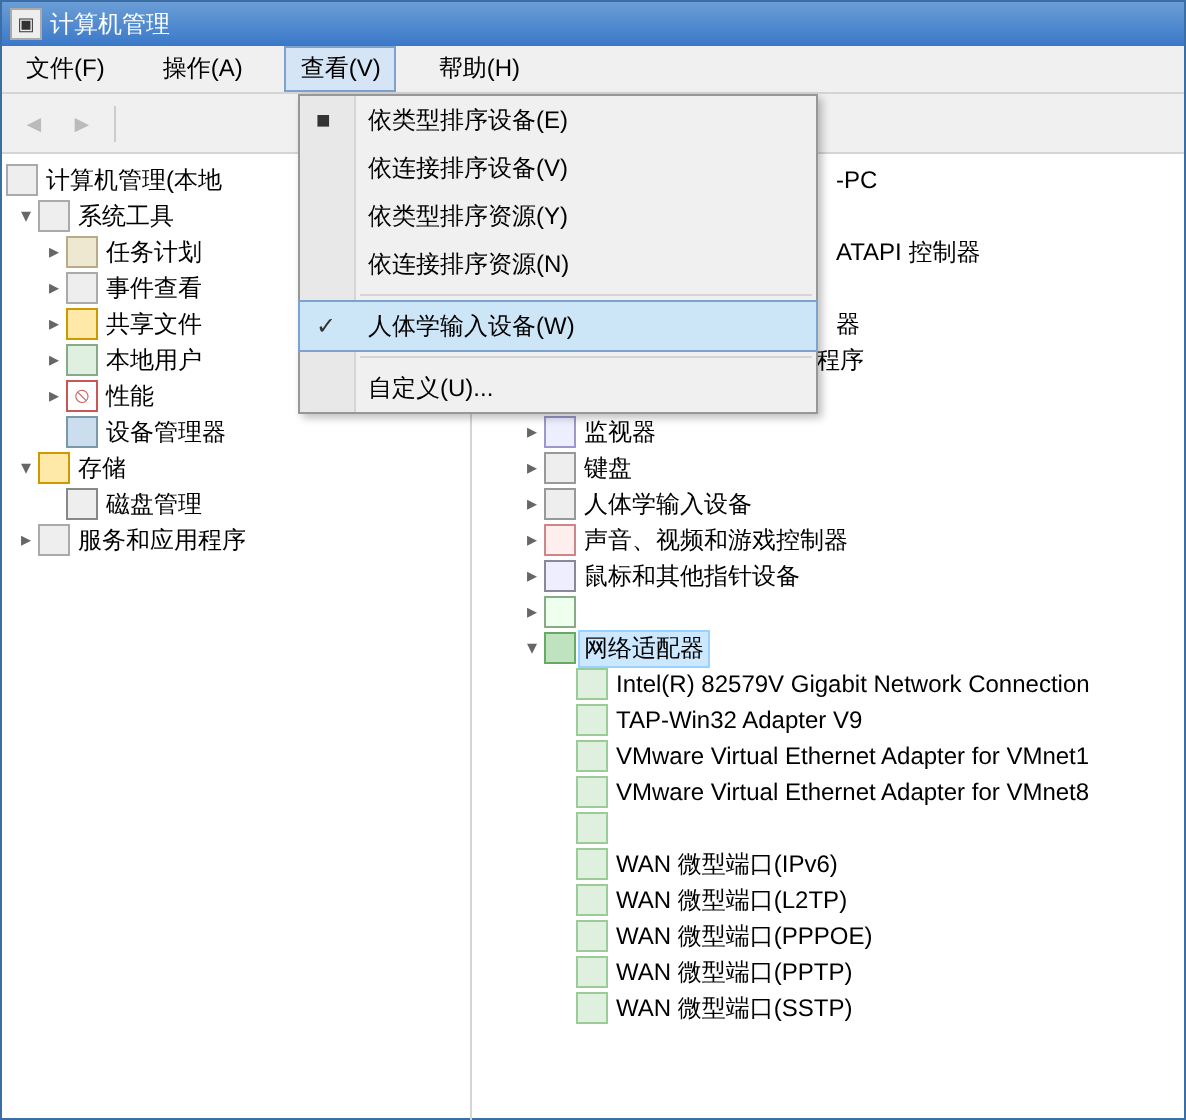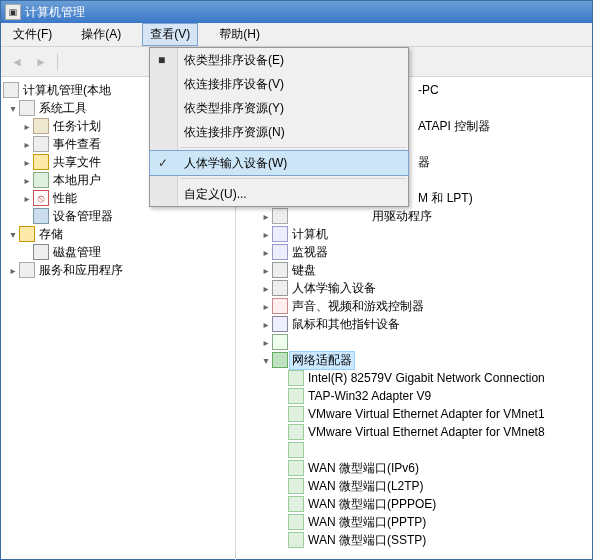--- a/index.html
+++ b/index.html
@@ -168,23 +168,20 @@
       </div>
       <div class="tree-row" style="">
         <span class="node-label">ROM 驱动器</span>
       </div>
       <div class="tree-row" style="padding-left:180px">
         <span class="node-label">ATAPI 控制器</span>
       </div>
       <div class="tree-row" style="padding-left:180px;height:36px;align-items:flex-end">
         <span class="node-label">器</span>
       </div>
-      <div class="tree-row" style="padding-left:180px;height:36px;align-items:flex-end">
-        <span class="node-label">M 和 LPT)</span>
-      </div>
       <div class="tree-row">
         <span class="indent" style="width:24px"></span>
           <span class="expander">▸</span>
         <span class="node-icon ic ic-gear"></span>
         <span class="node-label" style="margin-left:80px">用驱动程序</span>
       </div>
 
       <div class="tree-row">
         <span class="indent" style="width:24px"></span>
           <span class="expander">▸</span>

